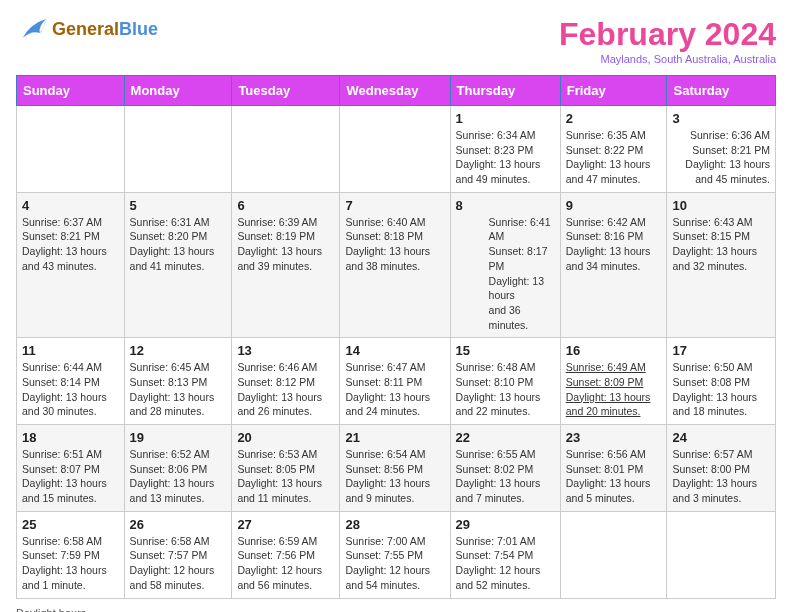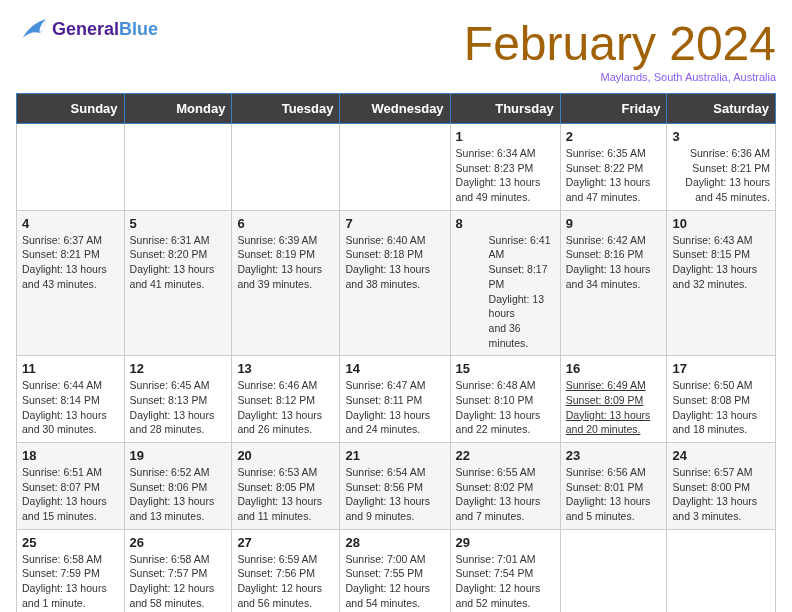--- a/index.html
+++ b/index.html
@@ -21,50 +21,50 @@
       align-items: center;
       gap: 4px;
     }
     .logo-text {
       font-size: 18px;
       font-weight: bold;
       color: #1a1a2e;
       line-height: 1.1;
     }
     .logo-text span {
-      color: #4c1d95;
+      color: #a16207;
     }
     .logo-bird {
       width: 32px;
       height: 28px;
     }
     .title-area {
       text-align: right;
     }
     .main-title {
-      font-size: 48px;
-      font-weight: normal;
-      color: #a16207;
+      font-size: 32px;
+      font-weight: bold;
+      color: #ec4899;
     }
     .subtitle {
       font-size: 11px;
       color: #8b5cf6;
     }
     .calendar {
       width: 100%;
       border-collapse: collapse;
       font-size: 11px;
     }
     .calendar thead th {
-      background: #404040;
+      background: #d946ef;
       color: #fff;
       font-weight: bold;
       font-size: 13px;
       padding: 7px 6px;
-      text-align: right;
+      text-align: left;
       border: 1px solid #3a7fc1;
     }
     .calendar tbody td {
       border: 1px solid #ccc;
       vertical-align: top;
       padding: 5px 5px;
       width: 113px;
       min-height: 80px;
       background: #fff;
     }

